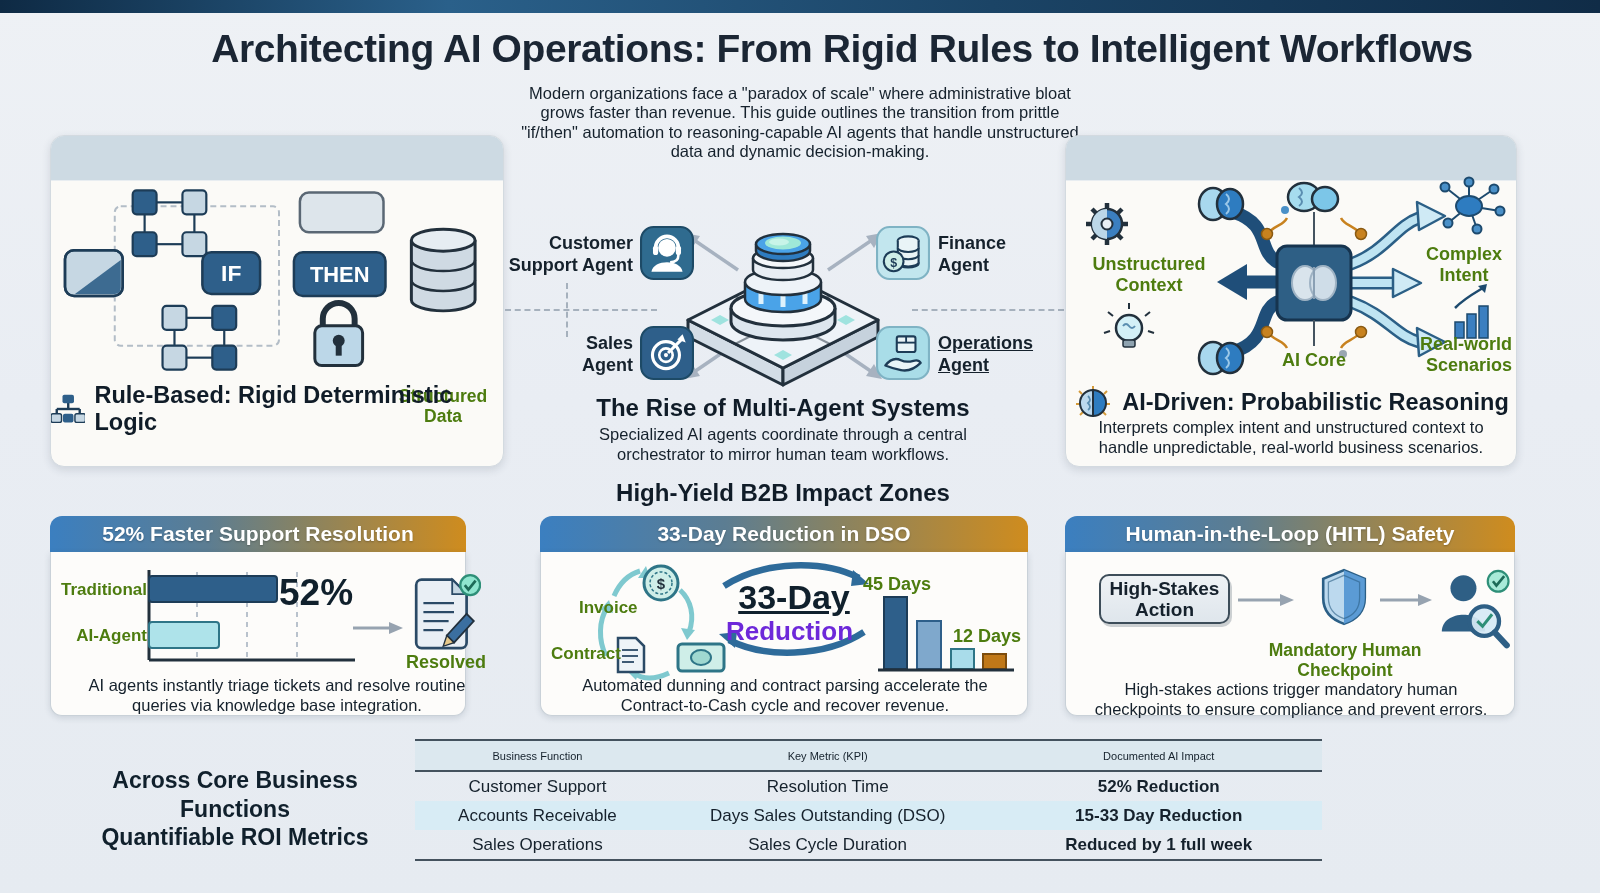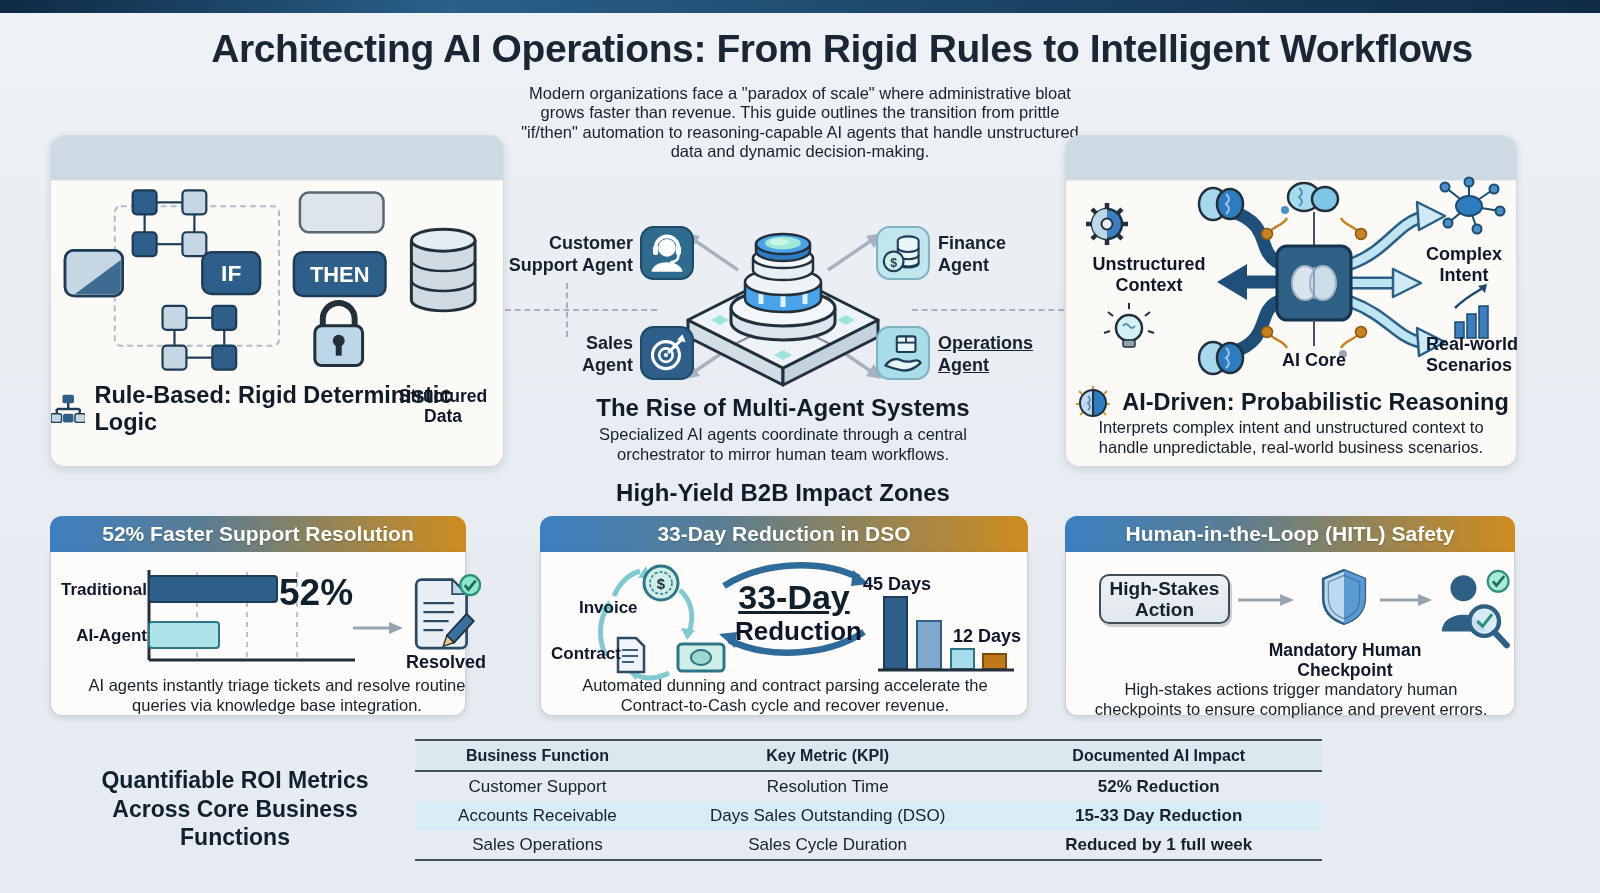--- a/index.html
+++ b/index.html
@@ -14,42 +14,42 @@
          font-size:16.5px;font-weight:500;line-height:1.17;color:#15212c;}
   
   .card{background:#fbfaf7;border:1px solid #d3dae0;border-radius:14px;
         box-shadow:0 3px 8px rgba(40,60,80,.14);}
   .band{position:absolute;left:0;top:0;right:0;height:44px;background:#cddae3;
         border-radius:13px 13px 0 0;border-bottom:1px solid #e8edf1;}
   .ptitle{position:absolute;left:0;right:0;display:flex;justify-content:center;align-items:center;
           gap:9px;font-size:23.5px;font-weight:700;color:#101c28;}
   .psub{position:absolute;left:6%;right:6%;text-align:center;font-size:16.5px;font-weight:500;
         line-height:1.2;color:#15212c;margin:0;}
-  .blab{position:absolute;font-weight:700;color:#0f172a;line-height:1.16;}
+  .blab{position:absolute;font-weight:700;color:#4d7c0f;line-height:1.16;}
   
   .dashH{position:absolute;border-top:2px dashed #a6b1bd;height:0;}
   .dashV{position:absolute;border-left:2px dashed #a6b1bd;width:0;}
   .agent-label{position:absolute;font-size:18px;font-weight:700;color:#15212c;line-height:1.2;}
   .sec-title{position:absolute;text-align:center;font-weight:700;color:#101c28;}
   
   .icard{position:absolute;height:200px;}
   .ihead{height:36px;border-radius:12px 12px 0 0;display:flex;align-items:center;justify-content:center;
          background:linear-gradient(90deg,#3b7fc0 0%,#5c7d92 38%,#8a8360 62%,#cf8c1e 100%);
          color:#fff;font-size:21px;font-weight:700;text-shadow:0 1px 2px rgba(0,0,0,.25);}
   .ibody{position:relative;height:163px;background:#fdfcfa;border:1px solid #c9d1d8;border-top:none;
          border-radius:0 0 12px 12px;box-shadow:0 2px 6px rgba(40,60,80,.15);}
   .cap{position:absolute;text-align:center;font-size:16.5px;font-weight:500;line-height:1.2;color:#15212c;}
   
   .roi-head{left:55px;top:766px;width:360px;text-align:center;font-size:23px;font-weight:700;
             line-height:1.24;color:#10202c;}
   table.roi{position:absolute;left:415px;top:739px;width:907px;border-collapse:collapse;
             table-layout:fixed;font-size:17px;color:#15212c;}
   table.roi th,table.roi td{text-align:center;padding:4px 6px;height:21px;}
   table.roi thead tr{background:#dce8ef;border-top:2px solid #44525e;border-bottom:2px solid #44525e;}
-  table.roi th{font-size:16px;font-weight:700;}
+  table.roi th{font-size:11px;font-weight:400;}
   table.roi tbody tr.alt{background:#d8ecf5;}
   table.roi tbody tr:last-child{border-bottom:2px solid #44525e;}
   td.impact{font-weight:700;}
   svg text{font-family:"Liberation Sans",sans-serif;}
 </style>
 </head>
 <body>
 
 <div id="canvas">
   <div class="abs topbar"></div>
@@ -324,21 +324,21 @@
         <rect x="384" y="146" width="9" height="16" fill="#3b7fc0" stroke="#1d4a6e" stroke-width="1.5"></rect>
         <rect x="396" y="138" width="9" height="24" fill="#3b7fc0" stroke="#1d4a6e" stroke-width="1.5"></rect>
         <rect x="408" y="130" width="9" height="32" fill="#3b7fc0" stroke="#1d4a6e" stroke-width="1.5"></rect>
         <path d="M384,132 C 394,122 402,118 412,112" fill="none" stroke="#1d4a6e" stroke-width="2.5"></path>
         <polygon points="416,108 407,110 414,117" fill="#1d4a6e"></polygon>
       </g>
     </svg>
     <div class="blab" style="left:12px;top:118px;width:142px;text-align:center;font-size:18px;">Unstructured Context</div>
     <div class="blab" style="left:200px;top:214px;width:96px;text-align:center;font-size:18px;">AI Core</div>
     <div class="blab" style="left:352px;top:108px;width:92px;text-align:center;font-size:18px;">Complex Intent</div>
-    <div class="blab" style="left:360px;top:198px;width:106px;text-align:left;font-size:18px;">Real-world Scenarios</div>
+    <div class="blab" style="left:340px;top:198px;width:106px;text-align:right;font-size:18px;">Real-world Scenarios</div>
     <div class="ptitle" style="top:248px;">
       <svg width="40" height="36" viewBox="0 0 40 36">
         <g stroke="#d49a3a" stroke-width="2">
           <line x1="20" y1="2" x2="20" y2="6"></line>
             <line x1="6" y1="7" x2="9" y2="10"></line>
           <line x1="34" y1="7" x2="31" y2="10"></line>
             <line x1="3" y1="20" x2="7" y2="20"></line>
           <line x1="37" y1="20" x2="33" y2="20"></line>
             <line x1="7" y1="31" x2="10" y2="28"></line>
           <line x1="33" y1="31" x2="30" y2="28"></line>
@@ -434,21 +434,21 @@
       </svg>
       <div class="blab" style="left:38px;top:46px;font-size:17px;">Invoice</div>
       <div class="blab" style="left:10px;top:92px;font-size:17px;">Contract</div>
       <svg class="abs" style="left:168px;top:2px;" width="170" height="110" viewBox="0 0 170 110">
         <path d="M15,32 C 55,6 115,6 150,24" fill="none" stroke="#2e6b9a" stroke-width="6.5"></path>
         <polygon points="160,30 144,16 142,32" fill="#2e6b9a"></polygon>
         <path d="M155,78 C 115,104 55,104 20,86" fill="none" stroke="#2e6b9a" stroke-width="6.5"></path>
         <polygon points="10,80 26,94 28,78" fill="#2e6b9a"></polygon>
       </svg>
       <div class="blab" style="left:185px;top:26px;width:136px;text-align:center;font-size:34px;color:#10202c;text-decoration:underline;">33-Day</div>
-      <div class="blab" style="left:185px;top:64px;width:136px;text-align:right;font-size:26px;color:#0f172a;">Reduction</div>
+      <div class="blab" style="left:185px;top:64px;width:136px;text-align:left;font-size:26px;color:#6d28d9;">Reduction</div>
       <div class="blab" style="left:322px;top:22px;font-size:18px;">45 Days</div>
       <svg class="abs" style="left:335px;top:39px;" width="140" height="95" viewBox="0 0 140 95">
         <rect x="8" y="6" width="23" height="72" fill="#2e5f8a" stroke="#1d3c57" stroke-width="2"></rect>
         <rect x="41" y="30" width="24" height="48" fill="#7fa8cc" stroke="#2e5f8a" stroke-width="2"></rect>
         <rect x="75" y="58" width="23" height="20" fill="#a9dcea" stroke="#2e7587" stroke-width="2"></rect>
         <rect x="107" y="63" width="23" height="15" fill="#c07818" stroke="#7d4c0c" stroke-width="2"></rect>
         <line x1="2" y1="79" x2="138" y2="79" stroke="#22303c" stroke-width="3"></line>
       </svg>
       <div class="blab" style="left:412px;top:74px;font-size:18px;">12 Days</div>
       <div class="cap" style="left:40px;top:124px;width:408px;">Automated dunning and contract parsing accelerate the Contract-to-Cash cycle and recover revenue.</div>
@@ -486,22 +486,22 @@
         <circle cx="58" cy="62" r="17" fill="#d6e9f5" fill-opacity="0.93" stroke="#2e5f85" stroke-width="5"></circle>
         <polyline points="50,62 56,68 67,54" fill="none" stroke="#2e8f78" stroke-width="3.5"></polyline>
         <line x1="70" y1="75" x2="84" y2="90" stroke="#2e5f85" stroke-width="7" stroke-linecap="round"></line>
       </svg>
       <div class="blab" style="left:200px;top:88px;width:158px;text-align:center;font-size:17.5px;">Mandatory Human Checkpoint</div>
       <div class="cap" style="left:25px;top:128px;width:400px;">High-stakes actions trigger mandatory human checkpoints to ensure compliance and prevent errors.</div>
     </div>
   </div>
 
   <div class="abs roi-head">
+    <div>Across Core Business Functions</div>
     <div>Quantifiable ROI Metrics</div>
-    <div>Across Core Business Functions</div>
   </div>
   <table class="roi">
     <colgroup>
         <col style="width:27%">
         <col style="width:37%">
         <col style="width:36%">
       </colgroup>
     <thead>
       <tr>
         <th>Business Function</th>

